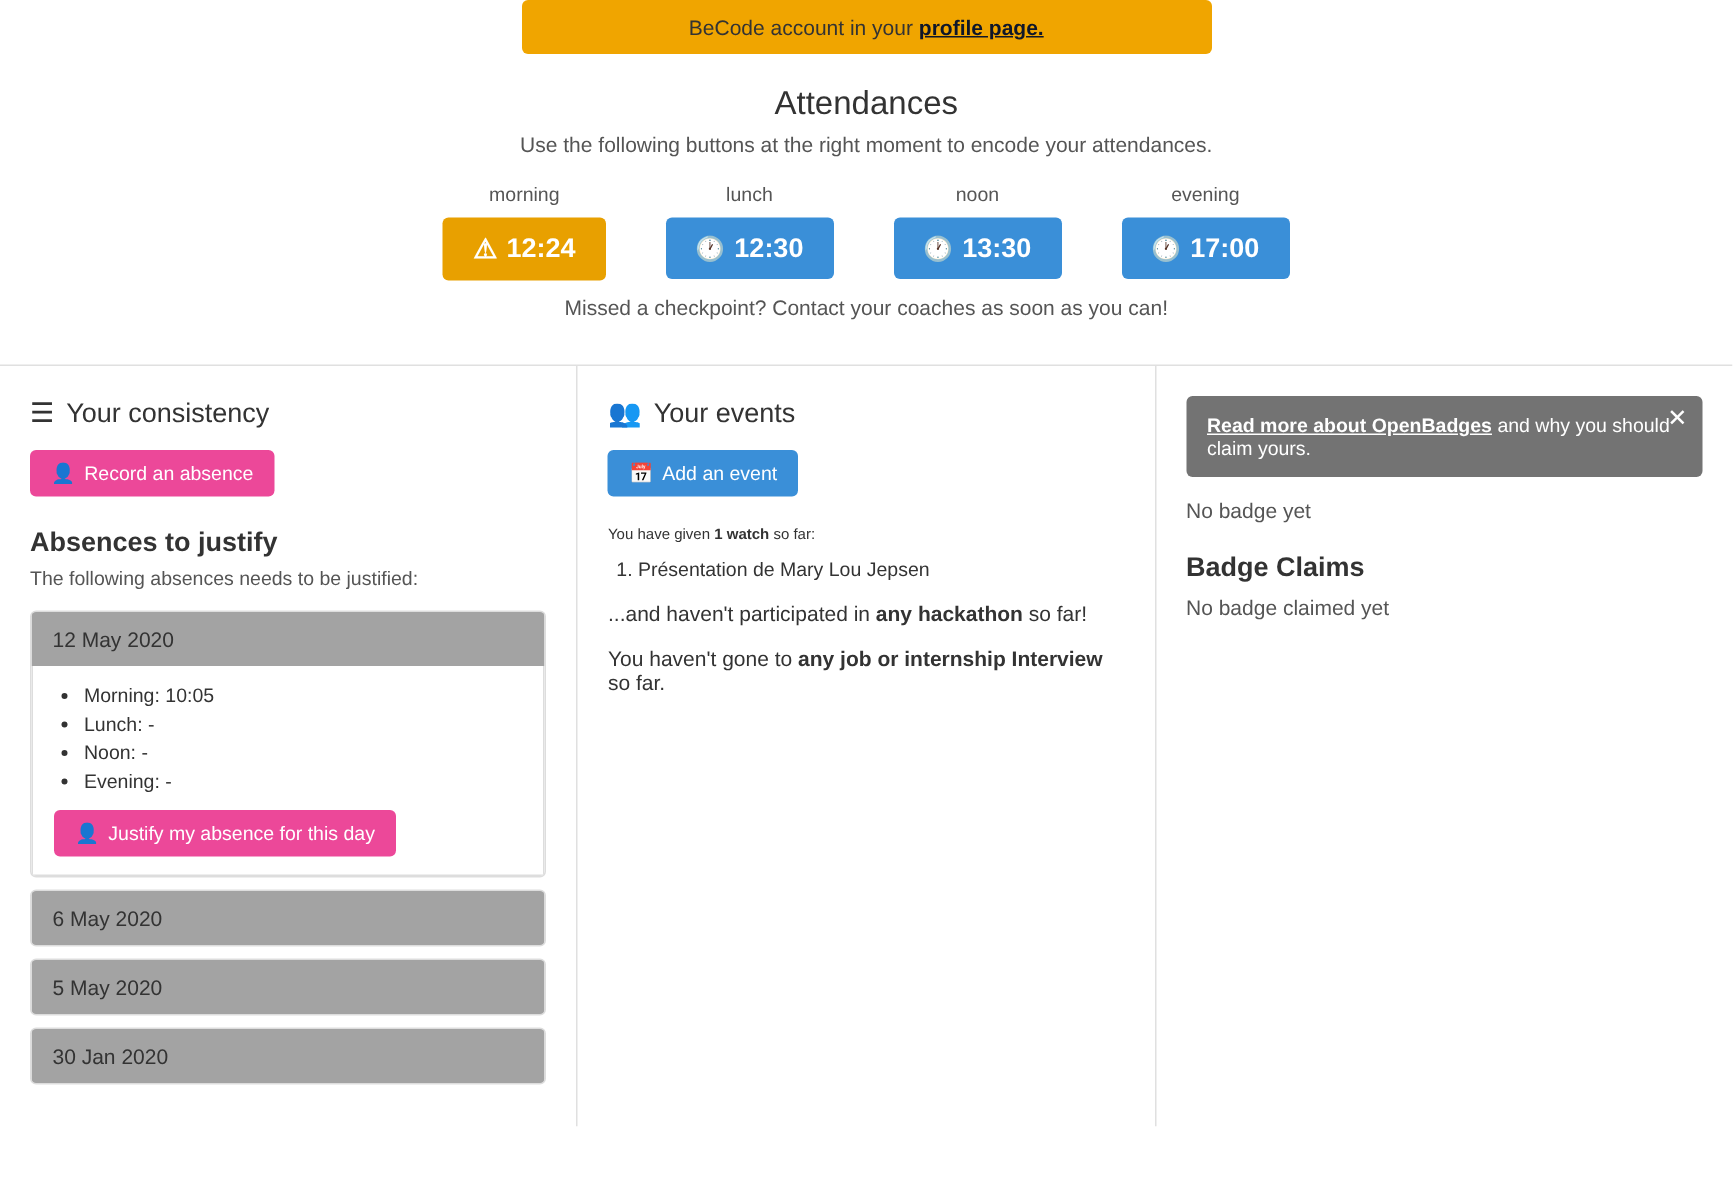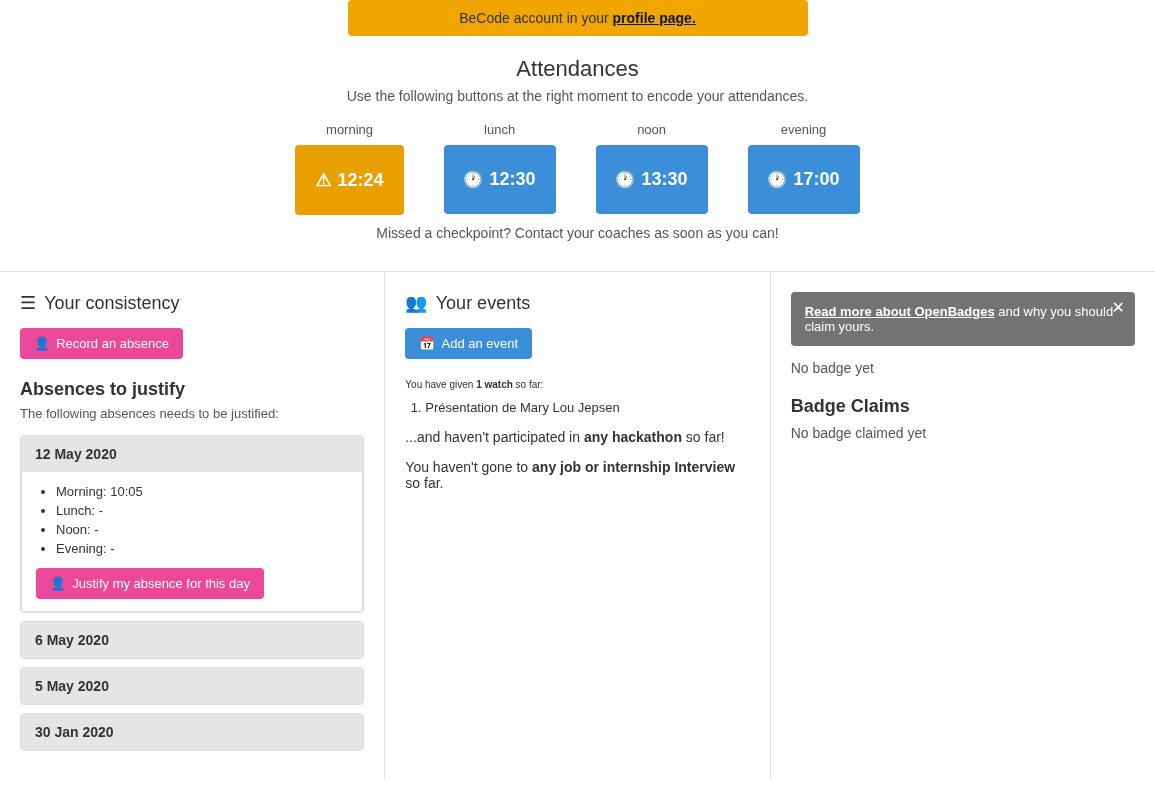--- a/index.html
+++ b/index.html
@@ -55,26 +55,26 @@
       align-items: center;
       gap: 8px;
     }
     .checkpoint .label {
       font-size: 13px;
       color: #555;
     }
     .checkpoint-btn {
       border: none;
       border-radius: 4px;
-      padding: 24px 20px;
+      padding: 10px 20px;
       font-size: 18px;
       font-weight: bold;
       cursor: pointer;
       display: flex;
-      align-items: center;
+      align-items: flex-start;
       gap: 6px;
     }
     .checkpoint-btn.warning {
       background: #e8a000;
       color: #fff;
     }
     .checkpoint-btn.blue {
       background: #3a8fd8;
       color: #fff;
     }
@@ -163,23 +163,23 @@
       font-weight: normal;
     }
 
     .absence-card {
       border: 1px solid #ddd;
       border-radius: 4px;
       overflow: hidden;
       margin-bottom: 8px;
     }
     .absence-card-header {
-      background: #e5e5e5;
+      background: #a3a3a3;
       padding: 10px 14px;
-      font-weight: bold;
+      font-weight: normal;
       font-size: 14px;
     }
 
     
     .events-text {
       font-size: 10px;
       margin-bottom: 10px;
     }
     .events-text strong {
       font-weight: bold;

